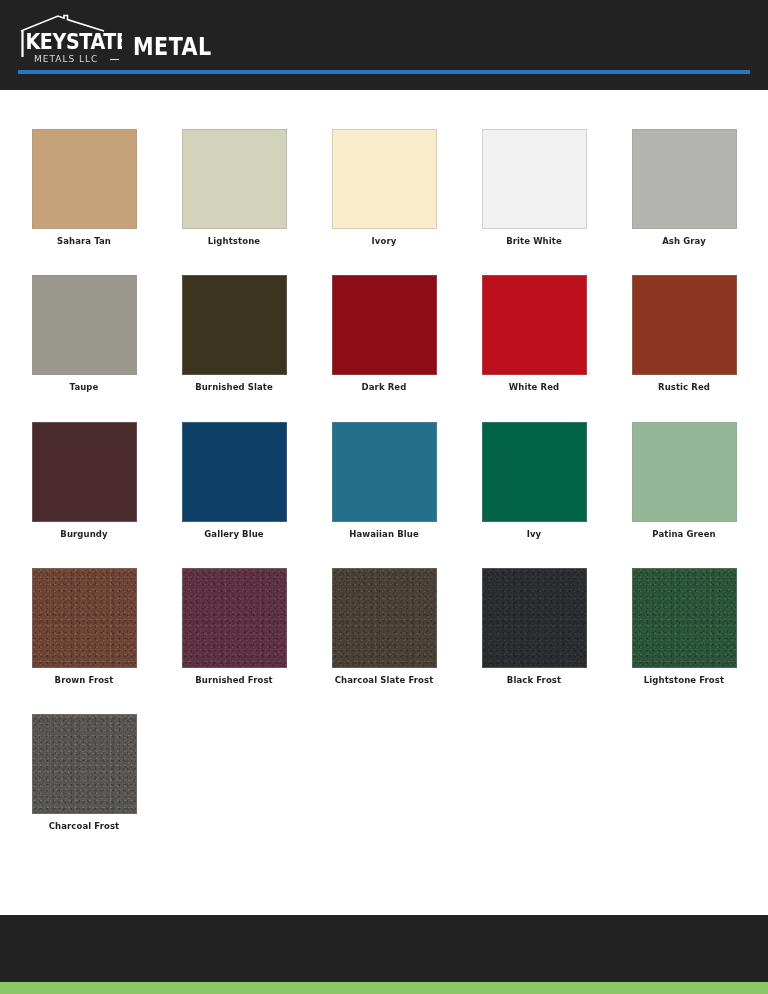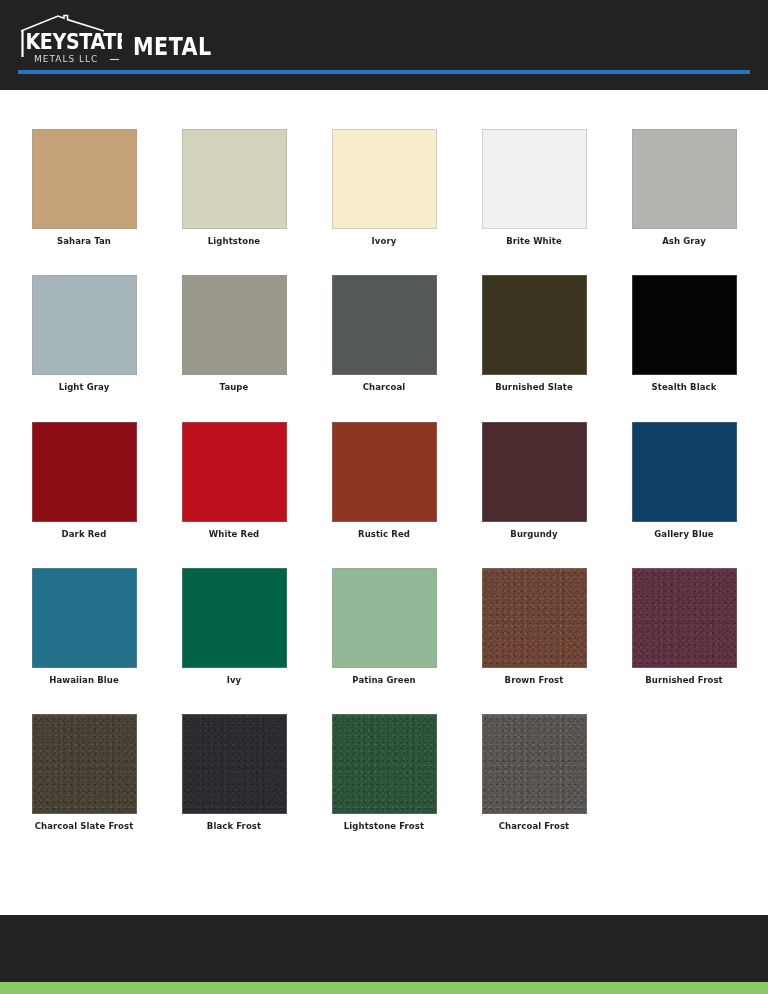--- a/index.html
+++ b/index.html
@@ -192,38 +192,26 @@
         </div>
         <div class="swatch-cell">
           <div class="swatch-chip" style="background: rgb(241, 241, 241);"></div>
           <div class="swatch-label">Brite White</div>
         </div>
         <div class="swatch-cell">
           <div class="swatch-chip" style="background: rgb(179, 179, 176);"></div>
           <div class="swatch-label">Ash Gray</div>
         </div>
         <div class="swatch-cell">
-          <div class="swatch-chip" style="background: rgb(166, 181, 185);"></div>
-          <div class="swatch-label">Light Gray</div>
-        </div>
-        <div class="swatch-cell">
           <div class="swatch-chip" style="background: rgb(154, 152, 141);"></div>
           <div class="swatch-label">Taupe</div>
         </div>
         <div class="swatch-cell">
-          <div class="swatch-chip" style="background: rgb(84, 88, 87);"></div>
-          <div class="swatch-label">Charcoal</div>
-        </div>
-        <div class="swatch-cell">
           <div class="swatch-chip" style="background: rgb(59, 53, 32);"></div>
           <div class="swatch-label">Burnished Slate</div>
-        </div>
-        <div class="swatch-cell">
-          <div class="swatch-chip" style="background: rgb(4, 4, 4);"></div>
-          <div class="swatch-label">Stealth Black</div>
         </div>
         <div class="swatch-cell">
           <div class="swatch-chip" style="background: rgb(140, 13, 21);"></div>
           <div class="swatch-label">Dark Red</div>
         </div>
         <div class="swatch-cell">
           <div class="swatch-chip" style="background: rgb(188, 16, 29);"></div>
           <div class="swatch-label">White Red</div>
         </div>
         <div class="swatch-cell">

